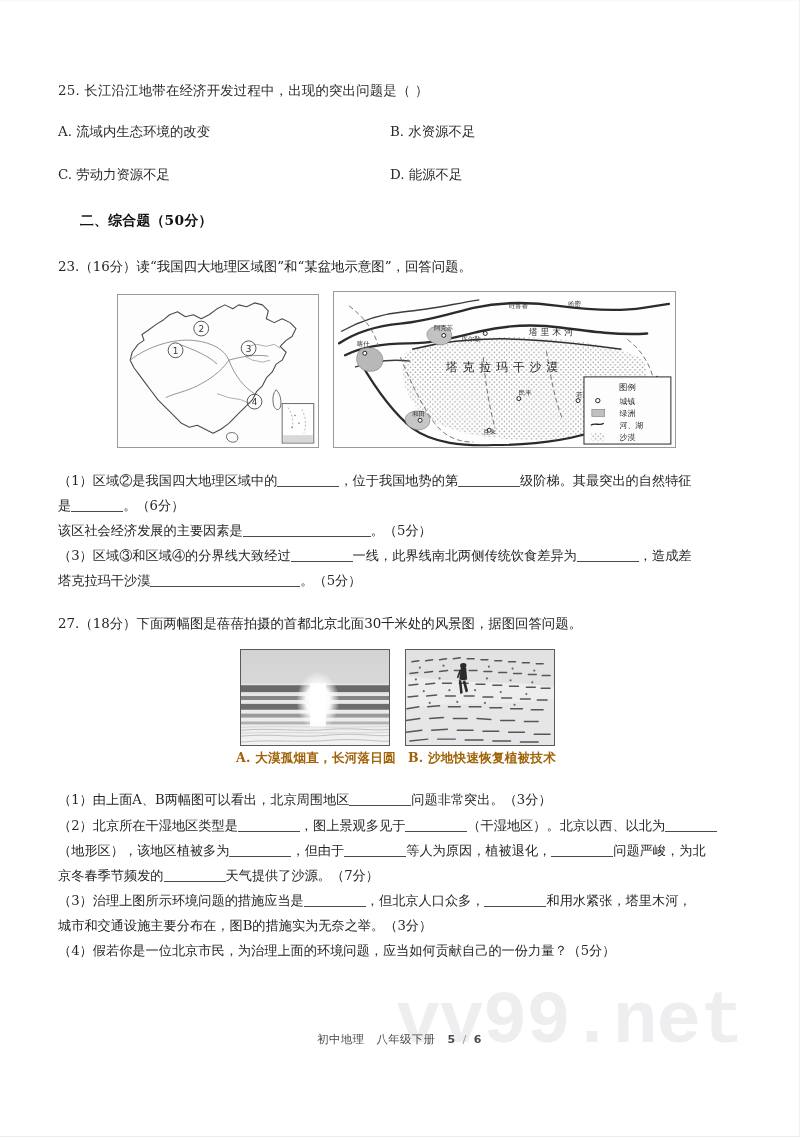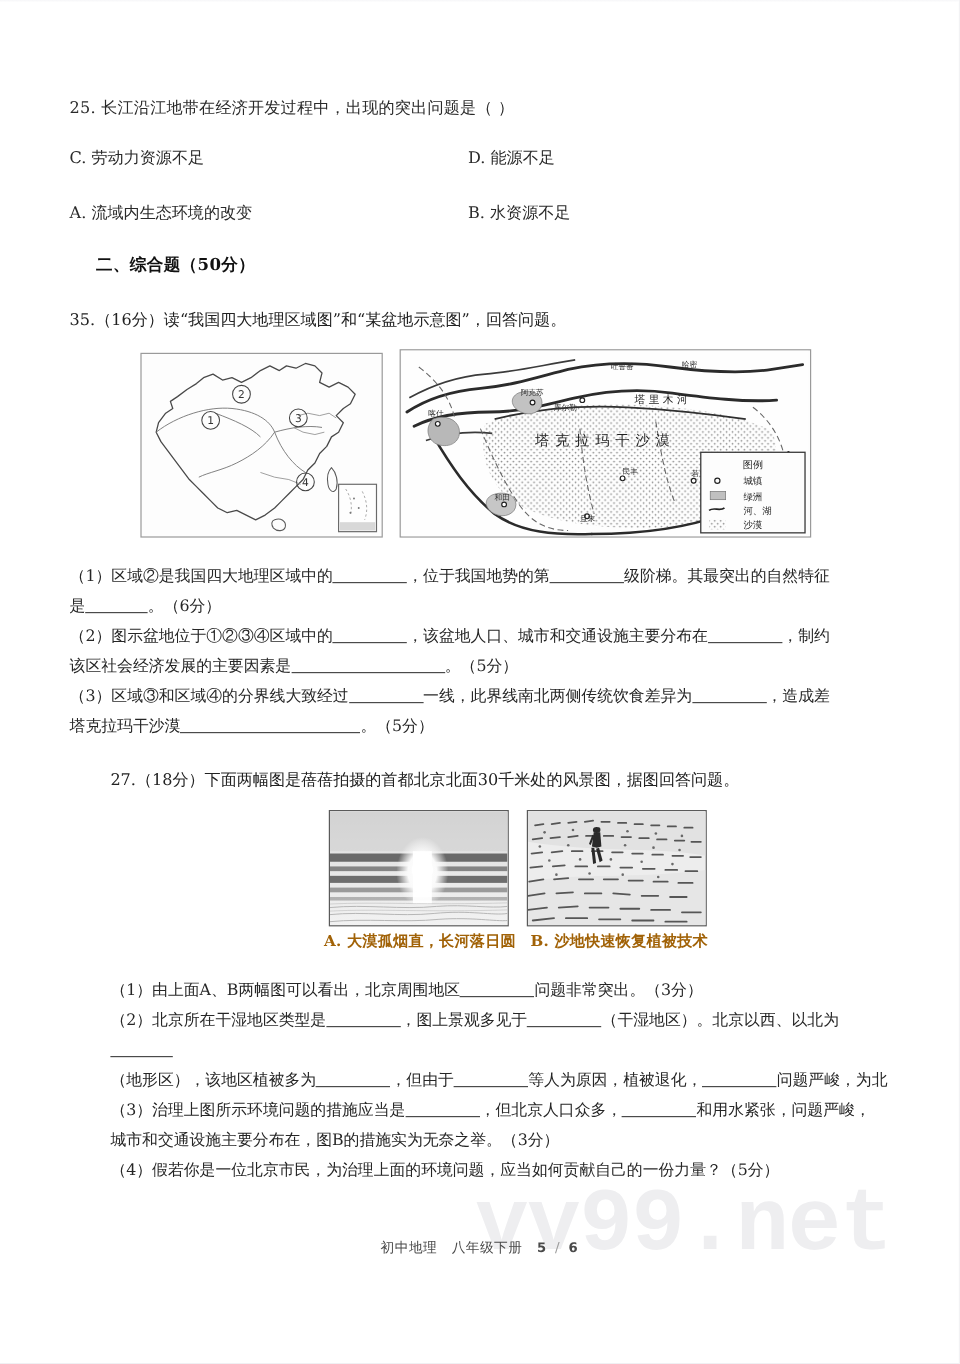--- a/index.html
+++ b/index.html
@@ -162,35 +162,35 @@
 
 <div class="page">
 
   <div class="watermark">vv99.net</div>
 
   <div class="content">
 
     <div>
       <div class="q-line" style="margin-bottom:25px;">25. 长江沿江地带在经济开发过程中，出现的突出问题是（      ）</div>
 
+      <div class="opt-row" style="margin-bottom:25px;">
+        <div class="opt-left">A. 流域内生态环境的改变</div>
+        <div class="opt-right">B. 水资源不足</div>
+      </div>
+
       <div class="opt-row" style="margin-bottom:28px;">
         <div class="opt-left">C. 劳动力资源不足</div>
         <div class="opt-right">D. 能源不足</div>
       </div>
-
-      <div class="opt-row" style="margin-bottom:25px;">
-        <div class="opt-left">A. 流域内生态环境的改变</div>
-        <div class="opt-right">B. 水资源不足</div>
-      </div>
     </div>
 
     <div class="section-head" style="margin-bottom:28px;margin-left:22px;">二、综合题（50分）</div>
 
     <div>
-      <div class="big-q" style="margin-bottom:18px;">35.（16分）读“我国四大地理区域图”和“某盆地示意图”，回答问题。</div>
+      <div class="big-q" style="margin-bottom:18px;">23.（16分）读“我国四大地理区域图”和“某盆地示意图”，回答问题。</div>
 
       <div class="figs">
 
         <div class="map-box" id="map-china">
           <svg class="map-svg" viewBox="0 0 202 154">
             <g fill="none" stroke="#4a4a4a" stroke-width="1.1" stroke-linejoin="round">
               <path d="M14,58 L20,50 L26,46 L24,40 L30,36 L38,30 L46,25 L52,20
                        L60,17 L68,22 L76,20 L84,24 L92,20 L100,14 L108,10
                        L116,14 L122,10 L130,12 L138,8 L146,10 L152,16 L150,24
                        L158,28 L166,24 L174,28 L180,34 L176,42 L170,46 L164,52
@@ -338,36 +338,33 @@
       <div style="margin-top:14px;">
 
         <div class="sub-q">
           <span>（1）区域②是我国四大地理区域中的</span><span class="fill f-m"></span><span>，位于我国地势的第</span><span class="fill f-m"></span><span>级阶梯。其最突出的自然特征</span>
         </div>
         <div class="sub-q">
           <span>是</span><span class="fill f-s"></span><span>。（6分）</span>
         </div>
 
         <div class="sub-q">
-          <span>（2）图示盆地位于①②③④区域中的</span><span class="fill f-m"></span><span>，该盆地人口、城市和交通设施主要分布在</span><span class="fill f-m"></span><span>，制约</span>
-        </div>
-        <div class="sub-q">
           <span>该区社会经济发展的主要因素是</span><span class="fill f-xl"></span><span>。（5分）</span>
         </div>
 
         <div class="sub-q">
           <span>（3）区域③和区域④的分界线大致经过</span><span class="fill f-m"></span><span>一线，此界线南北两侧传统饮食差异为</span><span class="fill f-m"></span><span>，造成差</span>
         </div>
         <div class="sub-q">
           <span>塔克拉玛干沙漠</span><span class="fill f-xxl"></span><span>。（5分）</span>
         </div>
       </div>
     </div>
 
-    <div style="margin-top:22px;margin-left:34px;">
+    <div style="margin-top:22px;">
       <div class="big-q" style="margin-bottom:16px;">27.（18分）下面两幅图是蓓蓓拍摄的首都北京北面30千米处的风景图，据图回答问题。</div>
 
       <div class="photos">
 
         <div class="photo" id="photo-a">
           <svg viewBox="0 0 150 97" preserveAspectRatio="none">
             <defs>
               <linearGradient id="skyA" x1="0" y1="0" x2="0" y2="1">
                 <stop offset="0%" stop-color="#d7d7d7"></stop>
                 <stop offset="55%" stop-color="#e8e8e8"></stop>
@@ -467,23 +464,26 @@
         <div class="sub-q">
           <span>（1）由上面A、B两幅图可以看出，北京周围地区</span><span class="fill f-m"></span><span>问题非常突出。（3分）</span>
         </div>
 
         <div class="sub-q">
           <span>（2）北京所在干湿地区类型是</span><span class="fill f-m"></span><span>，图上景观多见于</span><span class="fill f-m"></span><span>（干湿地区）。北京以西、以北为</span><span class="fill f-s"></span>
         </div>
         <div class="sub-q">
           <span>（地形区），该地区植被多为</span><span class="fill f-m"></span><span>，但由于</span><span class="fill f-m"></span><span>等人为原因，植被退化，</span><span class="fill f-m"></span><span>问题严峻，为北</span>
         </div>
-
-        <div class="sub-q">
-          <span>（3）治理上图所示环境问题的措施应当是</span><span class="fill f-m"></span><span>，但北京人口众多，</span><span class="fill f-m"></span><span>和用水紧张，问题严峻，</span>
+        <div class="sub-q">
+          <span>京冬春季节频发的</span><span class="fill f-m"></span><span>天气提供了沙源。（7分）</span>
+        </div>
+
+        <div class="sub-q">
+          <span>（3）治理上图所示环境问题的措施应当是</span><span class="fill f-m"></span><span>，但北京人口众多，</span><span class="fill f-m"></span><span>和用水紧张，塔里木河，</span>
         </div>
         <div class="sub-q">
           <span>城市和交通设施主要分布在，图B的措施实为无奈之举。（3分）</span>
         </div>
 
         <div class="sub-q">
           <span>（4）假若你是一位北京市民，为治理上面的环境问题，应当如何贡献自己的一份力量？（5分）</span>
         </div>
       </div>
     </div>

